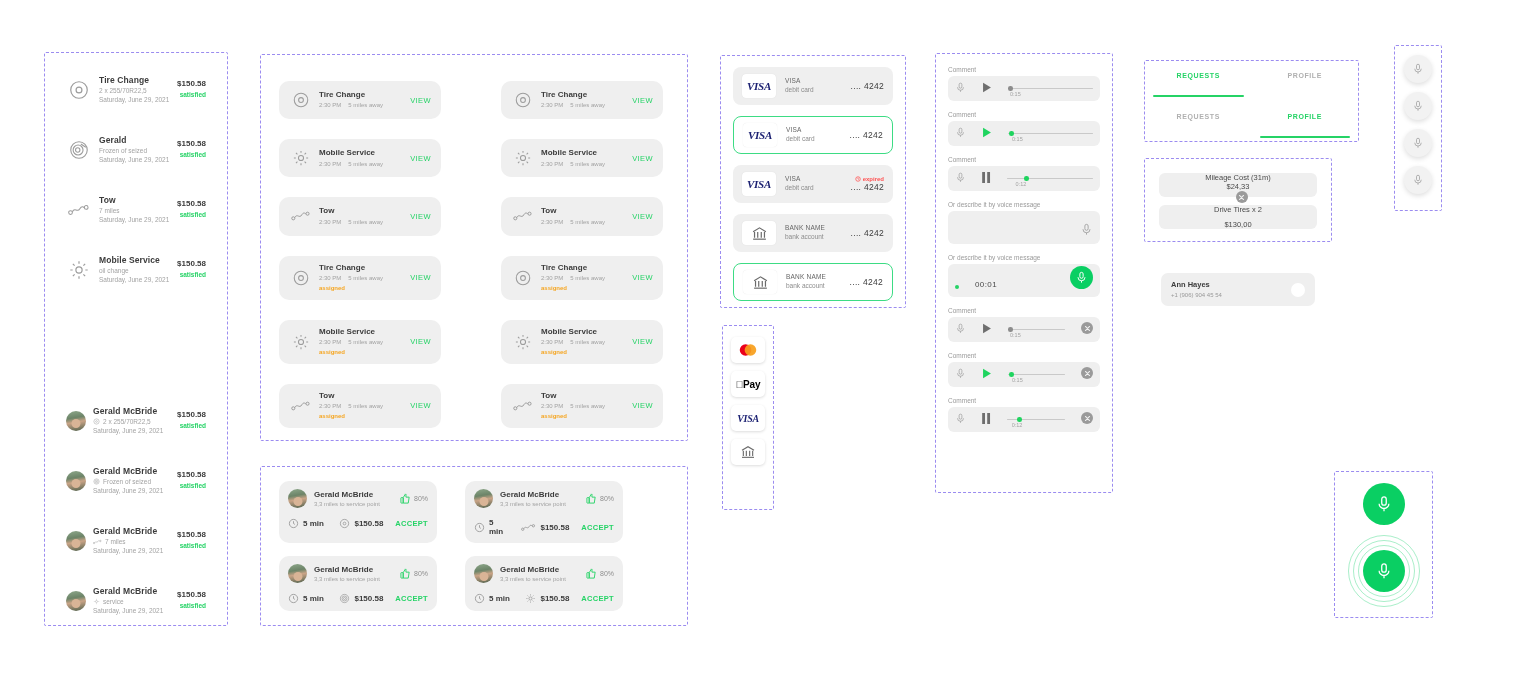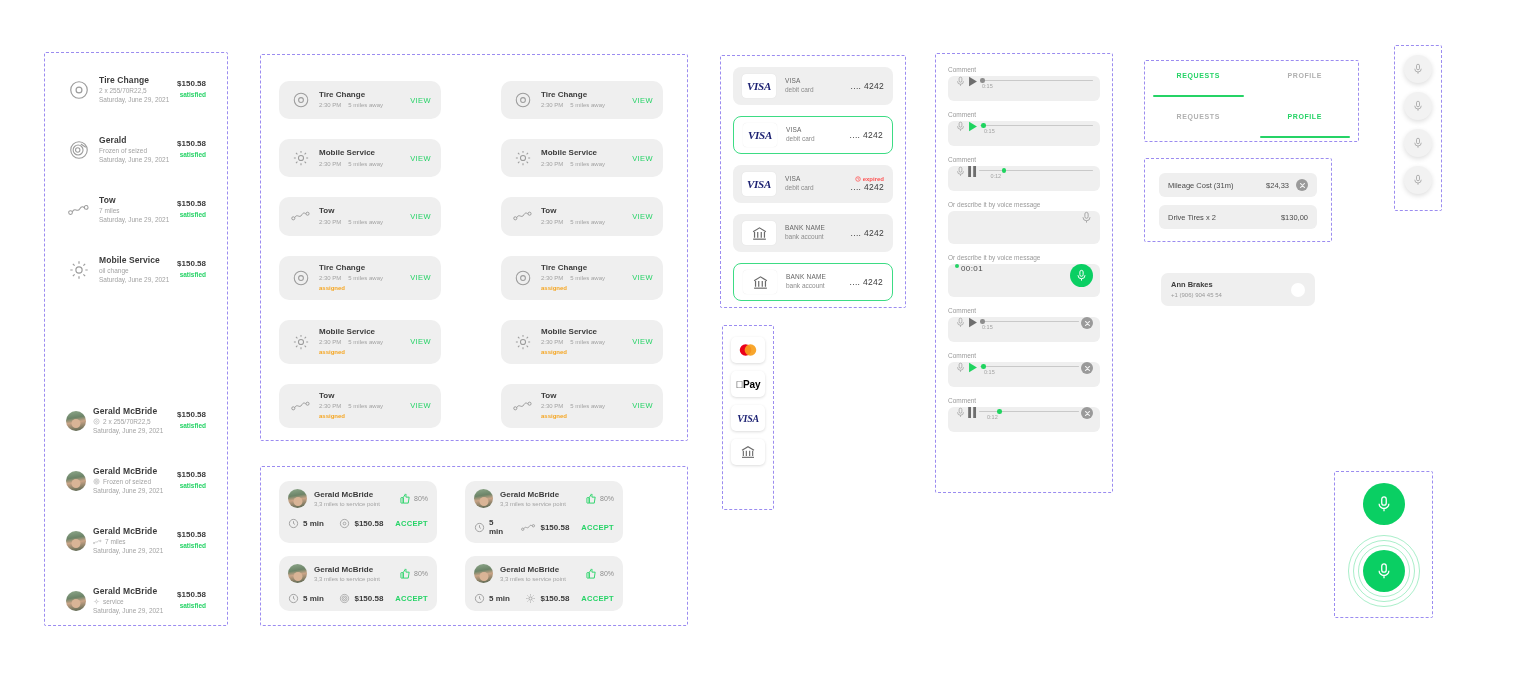--- a/index.html
+++ b/index.html
@@ -72,41 +72,41 @@
   .pm .num { font-size: 8.5px; color: #3c3c3c; letter-spacing: .3px; }
   .pm .expired { font-size: 6px; color: #ff5252; font-weight: bold; display: flex; align-items: center; gap: 2px; justify-content: flex-end; }
   .brand { width: 34px; height: 26px; background: #fff; border-radius: 5px; box-shadow: 0 1px 3px rgba(0,0,0,.14); display: flex; align-items: center; justify-content: center; margin: 0 auto 8px auto; }
   .visa { font-family: "Liberation Serif", serif; font-style: italic; font-weight: bold; font-size: 11px; color: #1a1f71; letter-spacing: -.3px; }
   .visa.sm { font-size: 10px; }
 
   
   #col4 { left: 935px; top: 53px; width: 178px; height: 440px; }
   .vwrap { margin: 0 12px 10px 12px; }
   .vlabel { font-size: 6.5px; color: #9a9a9a; margin-bottom: 3px; }
-  .vbar { height: 25px; border-radius: 6px; background: #efefef; display: flex; align-items: flex-start; padding: 0 7px; gap: 2px; position: relative; }
+  .vbar { height: 25px; border-radius: 6px; background: #efefef; display: flex; align-items: flex-end; padding: 8px 7px; gap: 16px; position: relative; }
   .vbar.tall { height: 33px; }
   .track { flex: 1; position: relative; height: 9px; display: flex; align-items: center; }
   .track .line { position: absolute; left: 0; right: 0; height: 1.6px; background: #c9c9c9; border-radius: 2px; }
   .track .knob { position: absolute; width: 4.5px; height: 4.5px; border-radius: 50%; }
   .track .time { position: absolute; top: 7px; font-size: 5.5px; color: #a3a3a3; }
   .delx { width: 12px; height: 12px; border-radius: 50%; background: #9a9a9a; display: flex; align-items: center; justify-content: center; flex: 0 0 12px; }
   .recdot { width: 4px; height: 4px; border-radius: 50%; background: #25d366; }
   .rectime { font-size: 8px; color: #4a4a4a; letter-spacing: .4px; }
   .micbtn-green { width: 23px; height: 23px; border-radius: 50%; background: #0acf63; display: flex; align-items: center; justify-content: center; margin-left: auto; }
 
   
   #col5a { left: 1144px; top: 60px; width: 215px; height: 82px; }
   #col5b { left: 1144px; top: 158px; width: 188px; height: 84px; }
   .tabrow { display: flex; height: 41px; }
   .tab { flex: 1; display: flex; flex-direction: column; align-items: center; justify-content: flex-start; padding-top: 11px; position: relative; }
   .tab span { font-size: 7px; font-weight: bold; letter-spacing: .6px; color: #b0b0b0; }
   .tab.active span { color: #25d366; }
   .tab .ul { position: absolute; bottom: 5px; left: 8px; right: 8px; height: 1.6px; background: #25d366; border-radius: 2px; display: none; }
   .tab.active .ul { display: block; }
-  .costrow { margin: 0 14px 8px 14px; height: 24px; border-radius: 6px; background: #efefef; display: flex; align-items: center; padding: 0 9px; }
+  .costrow { margin: 0 14px 8px 14px; height: 24px; border-radius: 6px; background: #efefef; display: flex; align-items: center; padding: 0 9px; flex-direction: column; }
   .costrow .nm { flex: 1; font-size: 7.5px; color: #4a4a4a; }
   .costrow .amt { font-size: 7.5px; color: #4a4a4a; }
   .contact { position: absolute; left: 1161px; top: 273px; width: 154px; height: 33px; border-radius: 7px; background: #efefef; display: flex; align-items: center; padding: 0 10px; }
   .contact .body { flex: 1; line-height: 1.35; }
   .contact .nm { font-size: 7.5px; color: #3c3c3c; font-weight: bold; }
   .contact .ph { font-size: 6px; color: #999; }
   .contact .dot { width: 14px; height: 14px; border-radius: 50%; background: #fff; }
 
   
   #col6a { left: 1394px; top: 45px; width: 48px; height: 166px; }
@@ -987,21 +987,21 @@
       </div>
       <div class="costrow">
         <span class="nm">Drive Tires x 2</span>
         <span class="amt">$130,00</span>
       </div>
     </div>
   </div>
 
   <div class="contact">
     <div class="body">
-      <div class="nm">Ann Brakes</div>
+      <div class="nm">Ann Hayes</div>
       <div class="ph">+1 (906) 904 45 54</div>
     </div>
     <span class="dot"></span>
   </div>
 
   <div class="frame" id="col6a">
     <div class="micgrey">
         <svg width="12" height="12" viewBox="0 0 24 24" fill="none" stroke="#9c9c9c" stroke-width="1.5">
           <rect x="9" y="2.5" width="6" height="11" rx="3"></rect>
           <path d="M5.5 11.5a6.5 6.5 0 0 0 13 0M12 18v3.5"></path>

